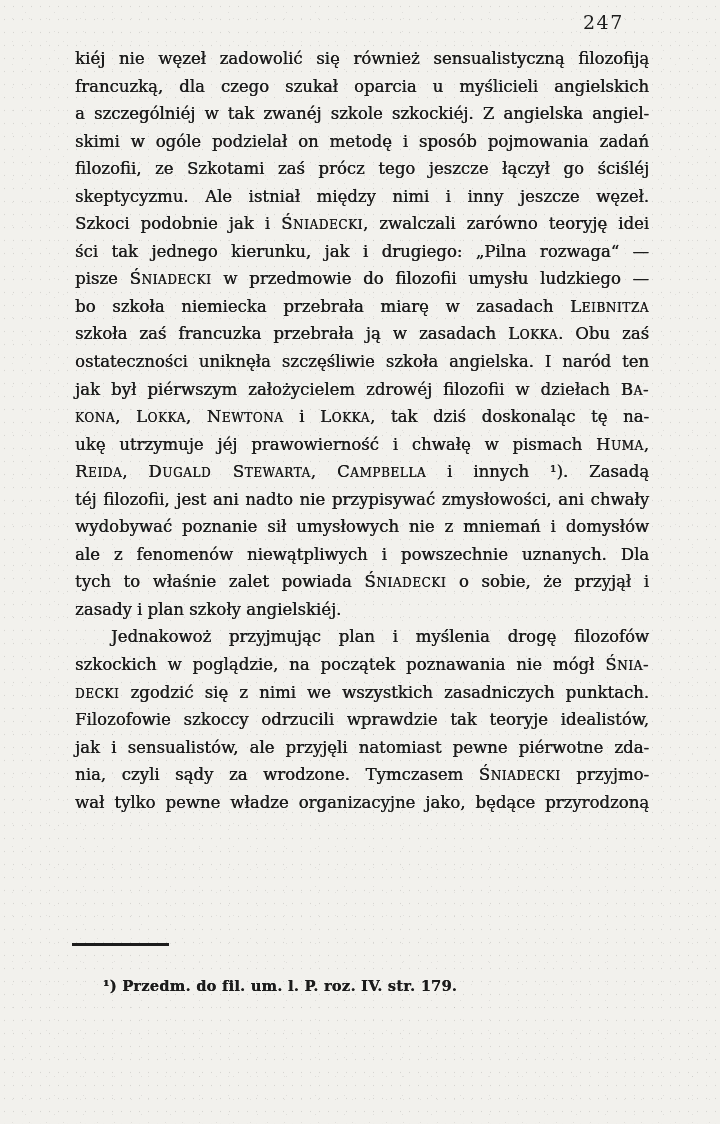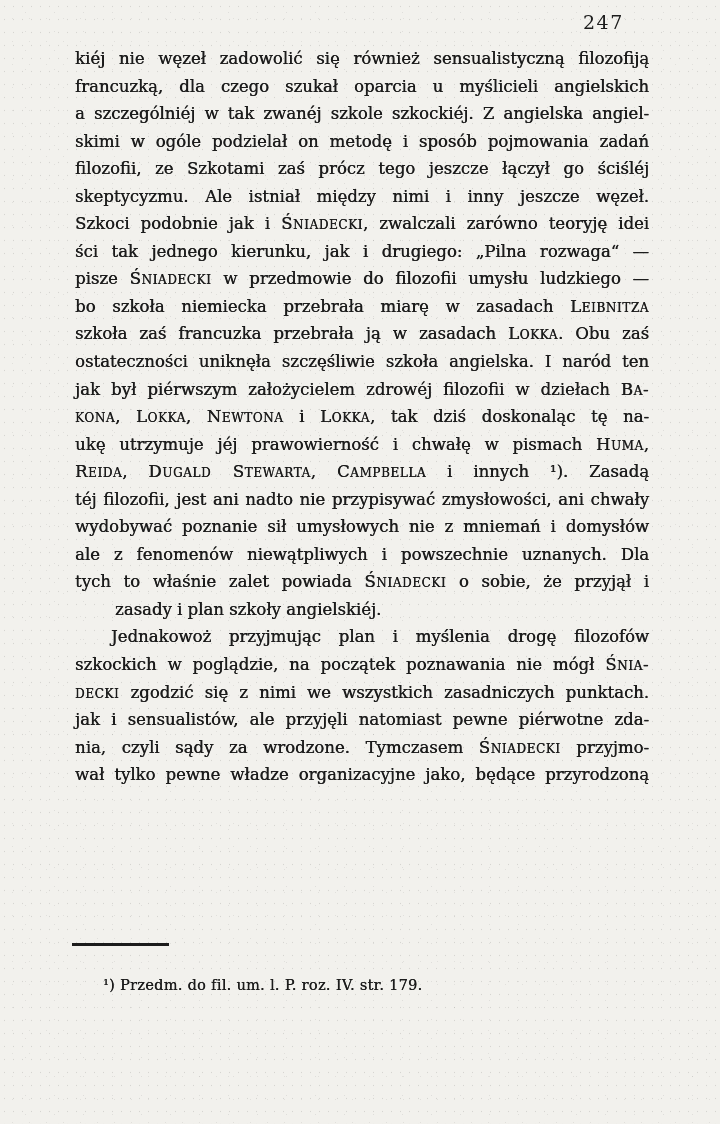--- a/index.html
+++ b/index.html
@@ -44,34 +44,34 @@
     width: 574px;
   }
   .line {
     font-size: 16.5px;
     line-height: 27.55px;
     text-align: justify;
     text-align-last: justify;
     text-shadow: 0.35px 0 0 currentColor;
     white-space: normal;
   }
-  .line.endline { text-align-last: left; margin-left: 40px; }
+  .line.endline { text-align-last: left; }
   .line.indent { text-indent: 36px; }
   .sc { font-variant: small-caps; letter-spacing: 0.6px; }
   .rule {
     position: absolute;
     left: 72px; top: 943px;
     width: 97px; height: 3px;
     background: var(--ink);
   }
   .footnote {
     position: absolute;
     left: 103px; top: 977px;
     font-size: 14.5px;
-    font-weight: normal;
+    font-weight: bold;
     letter-spacing: 0.3px;
     text-shadow: 0.25px 0 0 currentColor;
   }
 </style>
 </head>
 <body>
 
 <div class="page">
   <div class="page-number">247</div>
 
@@ -93,20 +93,21 @@
       <div class="line">ukę utrzymuje jéj prawowierność i chwałę w pismach <span class="sc">Huma</span>,</div>
       <div class="line"><span class="sc">Reida</span>, <span class="sc">Dugald Stewarta</span>, <span class="sc">Campbella</span> i innych ¹). Zasadą</div>
       <div class="line">téj filozofii, jest ani nadto nie przypisywać zmysłowości, ani chwały</div>
       <div class="line">wydobywać poznanie sił umysłowych nie z mniemań i domysłów</div>
       <div class="line">ale z fenomenów niewątpliwych i powszechnie uznanych. Dla</div>
       <div class="line">tych to właśnie zalet powiada <span class="sc">Śniadecki</span> o sobie, że przyjął i</div>
       <div class="line endline">zasady i plan szkoły angielskiéj.</div>
       <div class="line indent">Jednakowoż przyjmując plan i myślenia drogę filozofów</div>
       <div class="line">szkockich w poglądzie, na początek poznawania nie mógł <span class="sc">Śnia-</span></div>
       <div class="line"><span class="sc">decki</span> zgodzić się z nimi we wszystkich zasadniczych punktach.</div>
+      <div class="line">Filozofowie szkoccy odrzucili wprawdzie tak teoryje idealistów,</div>
       <div class="line">jak i sensualistów, ale przyjęli natomiast pewne piérwotne zda-</div>
       <div class="line">nia, czyli sądy za wrodzone. Tymczasem <span class="sc">Śniadecki</span> przyjmo-</div>
       <div class="line">wał tylko pewne władze organizacyjne jako, będące przyrodzoną</div>
     </div>
 
   <div class="rule"></div>
 
   <div class="footnote">¹) Przedm. do fil. um. l. P. roz. IV. str. 179.</div>
 </div>
 

